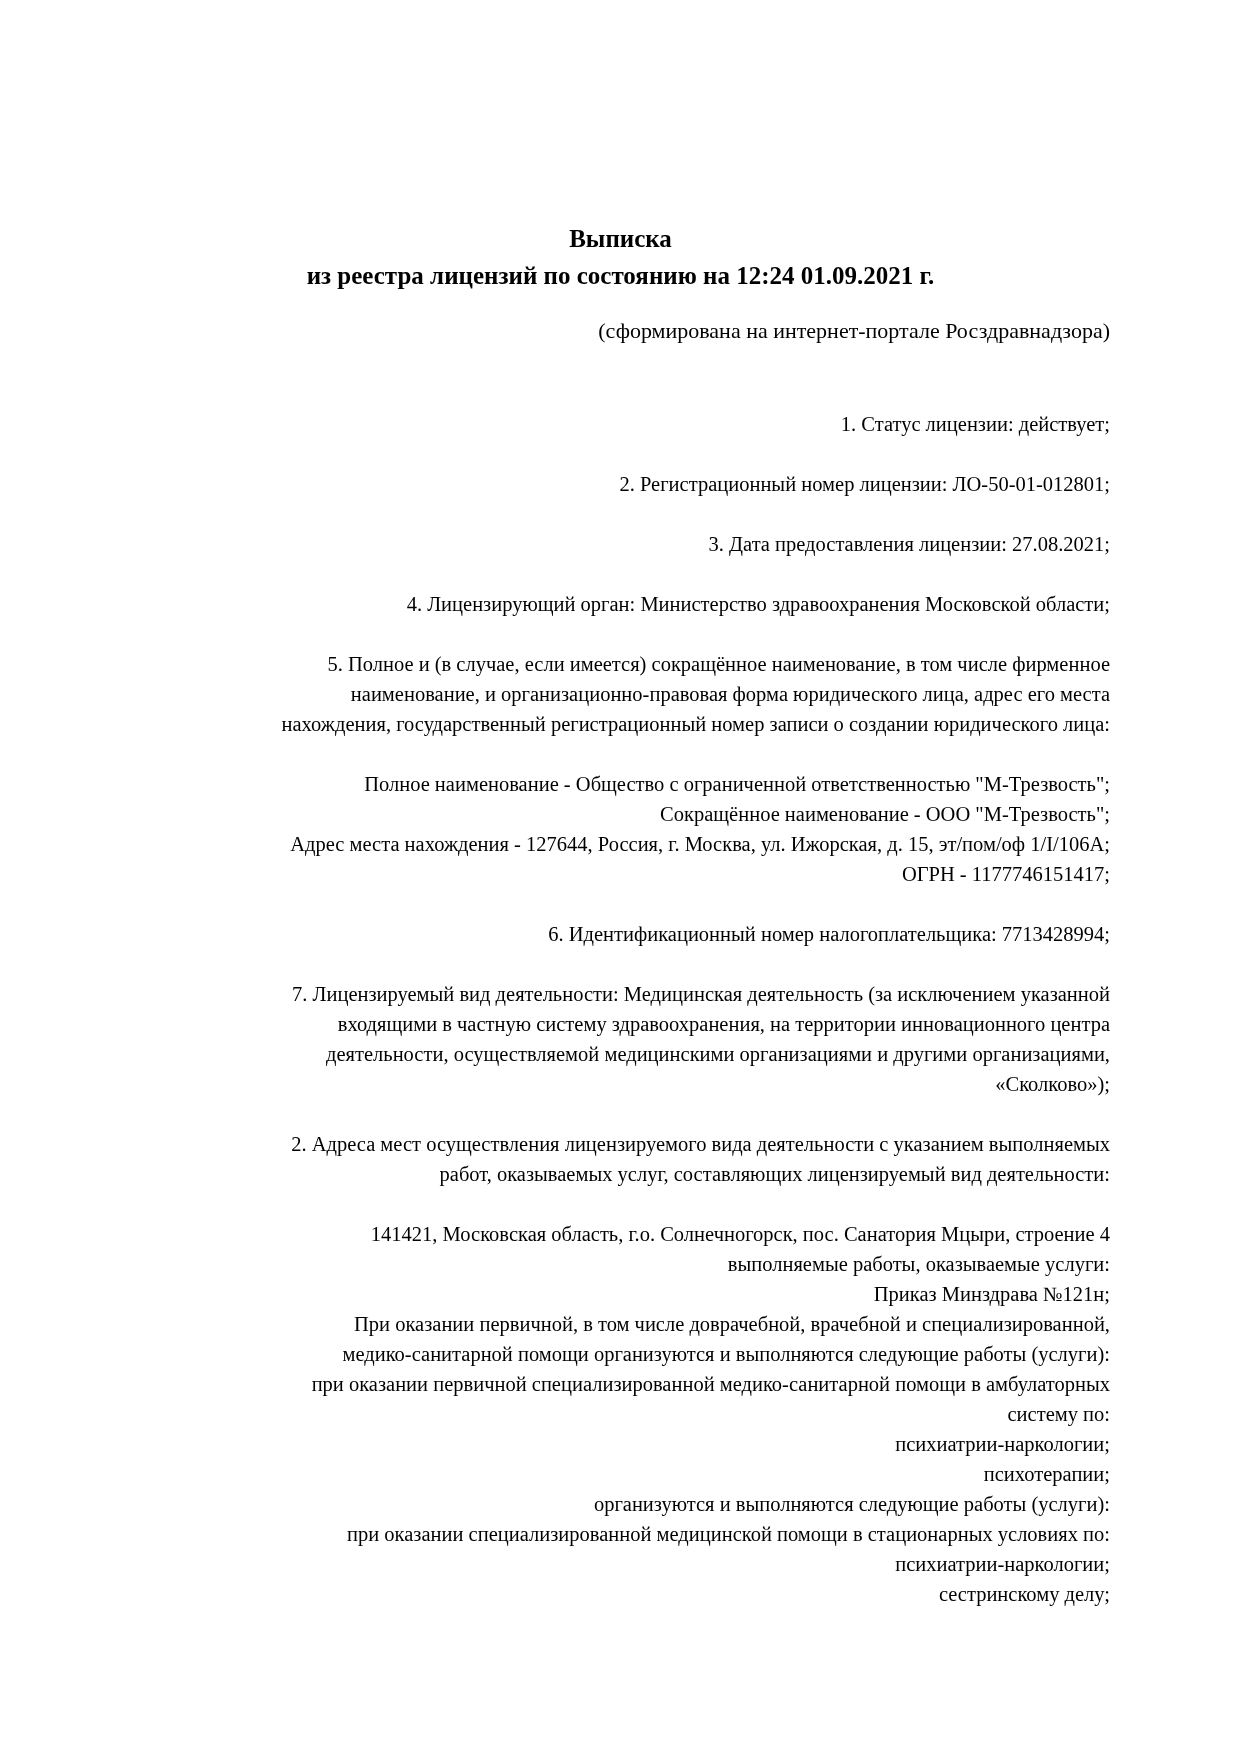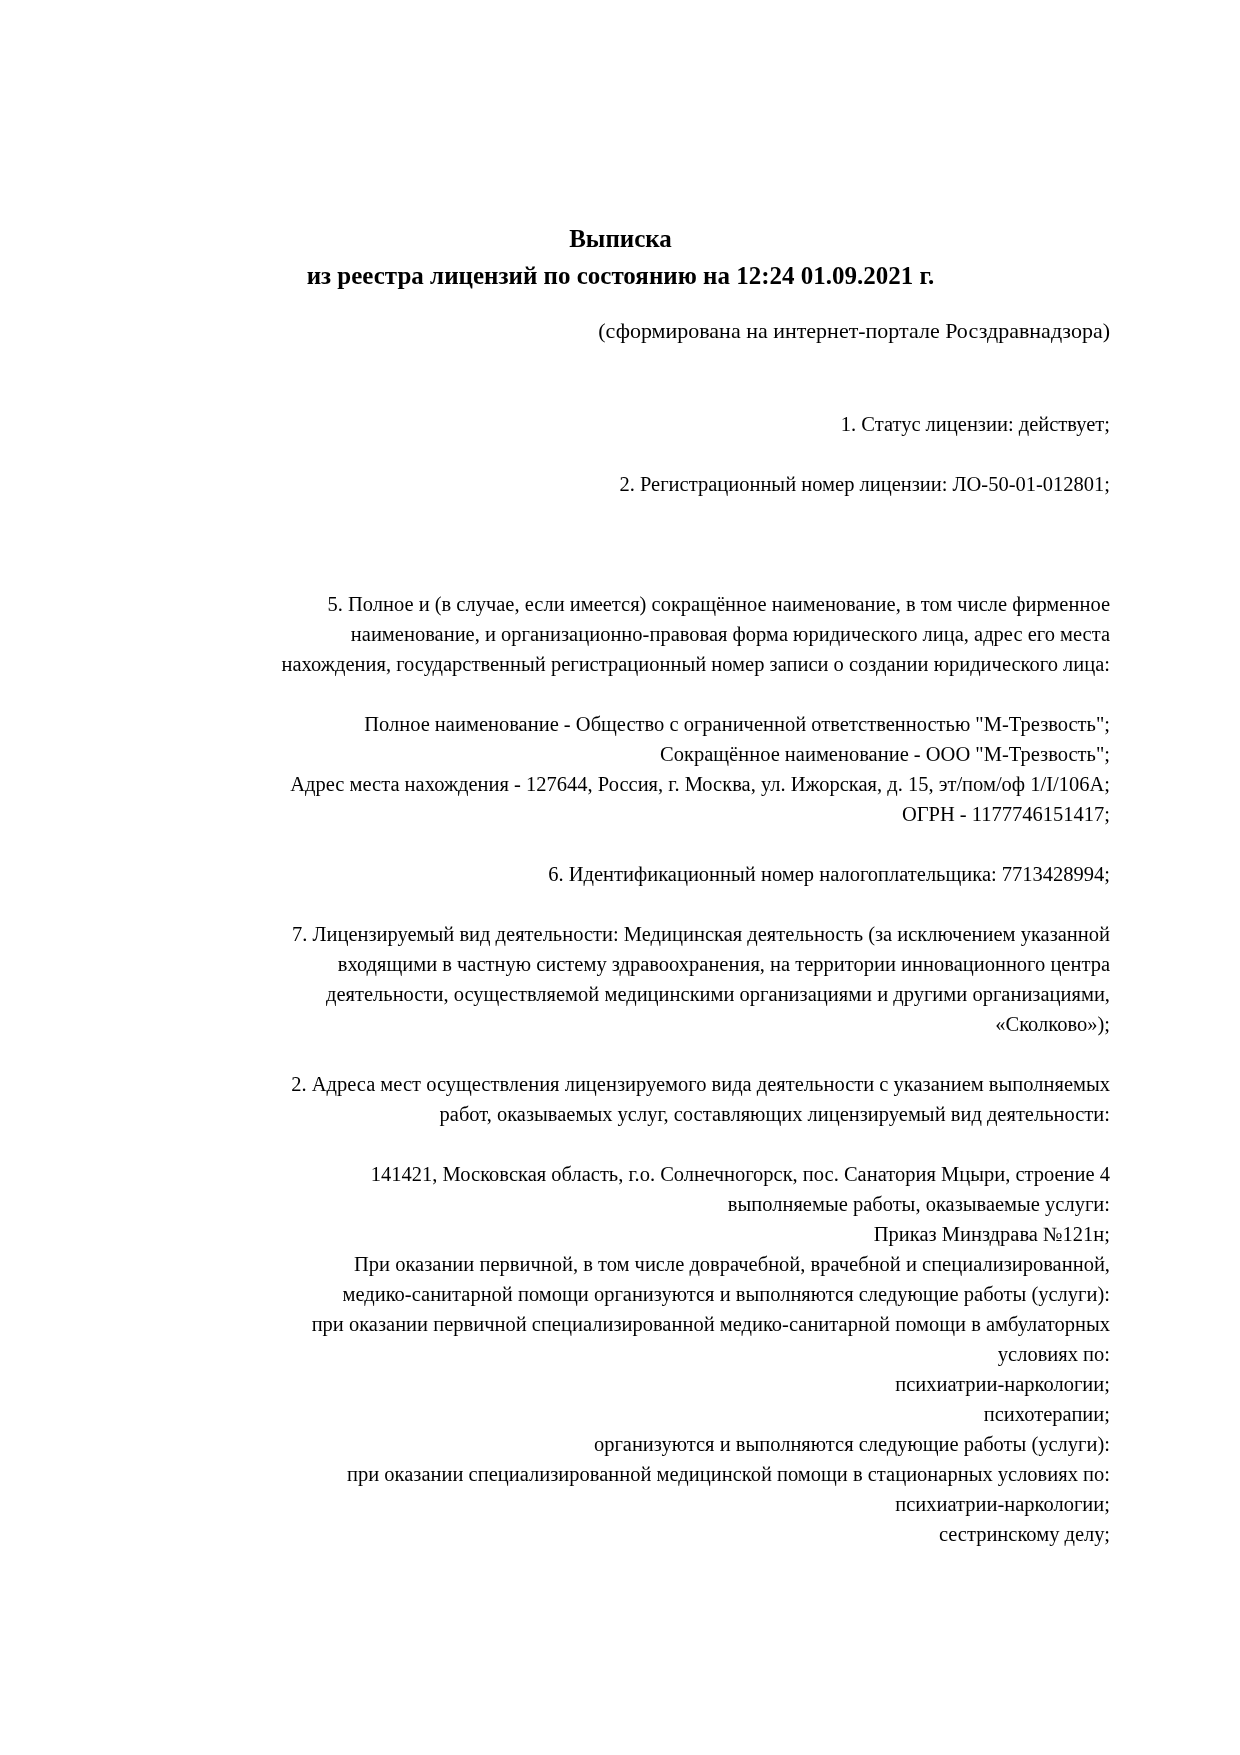--- a/index.html
+++ b/index.html
@@ -54,21 +54,23 @@
   <h1 class="title">
     <div>Выписка</div>
     <div>из реестра лицензий по состоянию на 12:24 01.09.2021 г.</div>
   </h1>
   <div class="subtitle">(сформирована на интернет-портале Росздравнадзора)</div>
   <div class="doc-body">
       <div class="line">1. Статус лицензии: действует;</div>
       <div class="line">&nbsp;</div>
       <div class="line">2. Регистрационный номер лицензии: ЛО-50-01-012801;</div>
       <div class="line">&nbsp;</div>
+      <div class="line">3. Дата предоставления лицензии: 27.08.2021;</div>
       <div class="line">&nbsp;</div>
+      <div class="line">4. Лицензирующий орган: Министерство здравоохранения Московской области;</div>
       <div class="line">&nbsp;</div>
       <div class="line">5. Полное и (в случае, если имеется) сокращённое наименование, в том числе фирменное</div>
       <div class="line">наименование, и организационно-правовая форма юридического лица, адрес его места</div>
       <div class="line">нахождения, государственный регистрационный номер записи о создании юридического лица:</div>
       <div class="line">&nbsp;</div>
       <div class="line">Полное наименование - Общество с ограниченной ответственностью "М-Трезвость";</div>
       <div class="line">Сокращённое наименование - ООО "М-Трезвость";</div>
       <div class="line">Адрес места нахождения - 127644, Россия, г. Москва, ул. Ижорская, д. 15, эт/пом/оф 1/I/106А;</div>
       <div class="line">ОГРН - 1177746151417;</div>
       <div class="line">&nbsp;</div>
@@ -81,21 +83,21 @@
       <div class="line">&nbsp;</div>
       <div class="line">2. Адреса мест осуществления лицензируемого вида деятельности с указанием выполняемых</div>
       <div class="line">работ, оказываемых услуг, составляющих лицензируемый вид деятельности:</div>
       <div class="line">&nbsp;</div>
       <div class="line">141421, Московская область, г.о. Солнечногорск, пос. Санатория Мцыри, строение 4</div>
       <div class="line">выполняемые работы, оказываемые услуги:</div>
       <div class="line">Приказ Минздрава №121н;</div>
       <div class="line">При оказании первичной, в том числе доврачебной, врачебной и специализированной,</div>
       <div class="line">медико-санитарной помощи организуются и выполняются следующие работы (услуги):</div>
       <div class="line indent-1">при оказании первичной специализированной медико-санитарной помощи в амбулаторных</div>
-      <div class="line">условиях по:</div>
+      <div class="line">систему по:</div>
       <div class="line indent-2">психиатрии-наркологии;</div>
       <div class="line indent-2">психотерапии;</div>
       <div class="line">организуются и выполняются следующие работы (услуги):</div>
       <div class="line indent-1">при оказании специализированной медицинской помощи в стационарных условиях по:</div>
       <div class="line indent-2">психиатрии-наркологии;</div>
       <div class="line indent-2">сестринскому делу;</div>
     </div>
 </div>
 
 </body></html>

